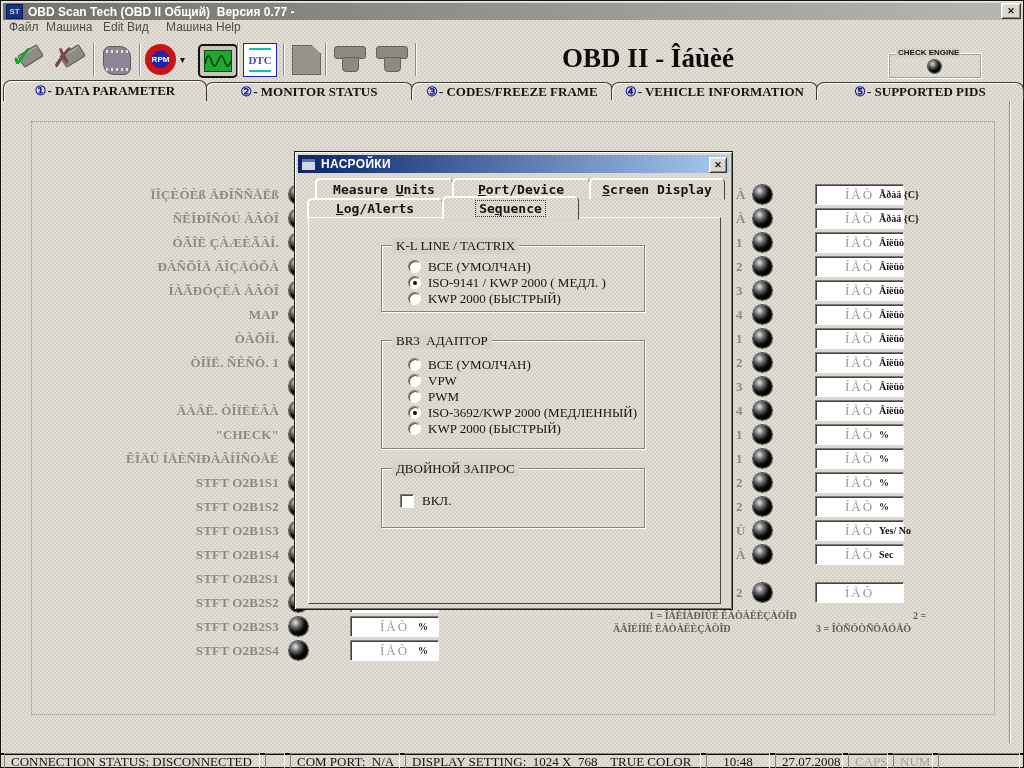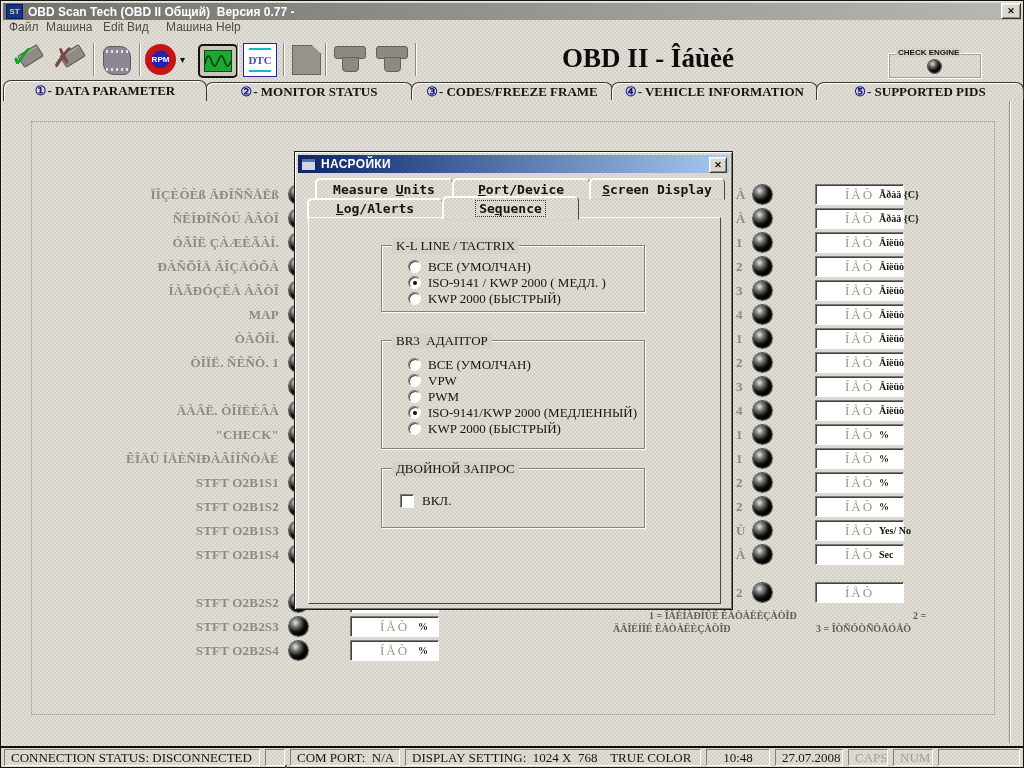--- a/index.html
+++ b/index.html
@@ -117,21 +117,21 @@
   .radio{width:11px;height:11px;border-radius:50%;background:#fff;border:1px solid;border-color:#7e7a72 #fff #fff #7e7a72;
     box-shadow:inset 1px 1px 0 #514e48;margin-right:7px;display:flex;align-items:center;justify-content:center;flex:none;}
   .radio.on::after{content:"";width:4px;height:4px;border-radius:50%;background:#0c0c0c;}
   .chk{width:12px;height:12px;background:#fff;border:1px solid;border-color:#7e7a72 #fff #fff #7e7a72;
     box-shadow:inset 1px 1px 0 #514e48;margin-right:8px;flex:none;}
   .dbtn{position:absolute;top:398px;width:102px;height:30px;display:flex;align-items:center;justify-content:center;
     font:14px "Liberation Serif",serif;color:#14140f;}
   .dbtn.disabled{color:#9e9a92;text-shadow:1px 1px 0 #fff;}
 
   
-  .statusbar{position:absolute;left:0;right:0;bottom:0;height:21px;border-top:2px solid #0c0c0a;
+  .statusbar{position:absolute;left:0;right:0;bottom:0;height:14px;border-top:2px solid #0c0c0a;
     display:flex;align-items:center;gap:5px;padding:0 3px;box-sizing:border-box;}
   .scell{height:17px;border:1px solid;border-color:#84807a #fff #fff #84807a;font:13px "Liberation Serif",serif;
     line-height:16px;padding:0 6px;white-space:pre;color:#14140f;box-sizing:border-box;}
   .scell.dim{color:#a3a099;}
   .sled{width:12px;height:12px;border-radius:50%;margin:1px auto 0;
     background:radial-gradient(circle at 35% 30%,#b5b5b5 0 1px,#4a4a4a 4px,#060606 7px);box-shadow:0 0 0 1px #55534e;}
 </style>
 </head>
 <body>
 
@@ -330,20 +330,26 @@
     <span class="led"></span>
     <span class="vbox">ÍÅÒ</span>
     <span class="unit"></span>
   </div>
   <div class="prow lrow" style="top:543px">
     <span class="plabel">STFT O2B1S4</span>
     <span class="led"></span>
     <span class="vbox">ÍÅÒ</span>
     <span class="unit"></span>
   </div>
+  <div class="prow lrow" style="top:567px">
+    <span class="plabel">STFT O2B2S1</span>
+    <span class="led"></span>
+    <span class="vbox">ÍÅÒ</span>
+    <span class="unit"></span>
+  </div>
   <div class="prow lrow" style="top:591px">
     <span class="plabel">STFT O2B2S2</span>
     <span class="led"></span>
     <span class="vbox">ÍÅÒ</span>
     <span class="unit"></span>
   </div>
   <div class="prow lrow" style="top:615px">
     <span class="plabel">STFT O2B2S3</span>
     <span class="led"></span>
     <span class="vbox">ÍÅÒ</span>
@@ -514,21 +520,21 @@
         <div class="ropt" style="top:32px">
           <span class="radio"></span>
           <span>VPW</span>
         </div>
         <div class="ropt" style="top:48px">
           <span class="radio"></span>
           <span>PWM</span>
         </div>
         <div class="ropt" style="top:64px">
           <span class="radio on"></span>
-          <span>ISO-9141/KWP 2000 (МЕДЛЕННЫЙ)</span>
+          <span>ISO-3692/KWP 2000 (МЕДЛЕННЫЙ)</span>
         </div>
         <div class="ropt" style="top:80px">
           <span class="radio"></span>
           <span>KWP 2000 (БЫСТРЫЙ)</span>
         </div>
       </div>
 
       <div class="grp" style="top:250px;height:58px">
         <span class="grp-title">ДВОЙНОЙ ЗАПРОС</span>
         <div class="ropt" style="top:24px;left:18px">

